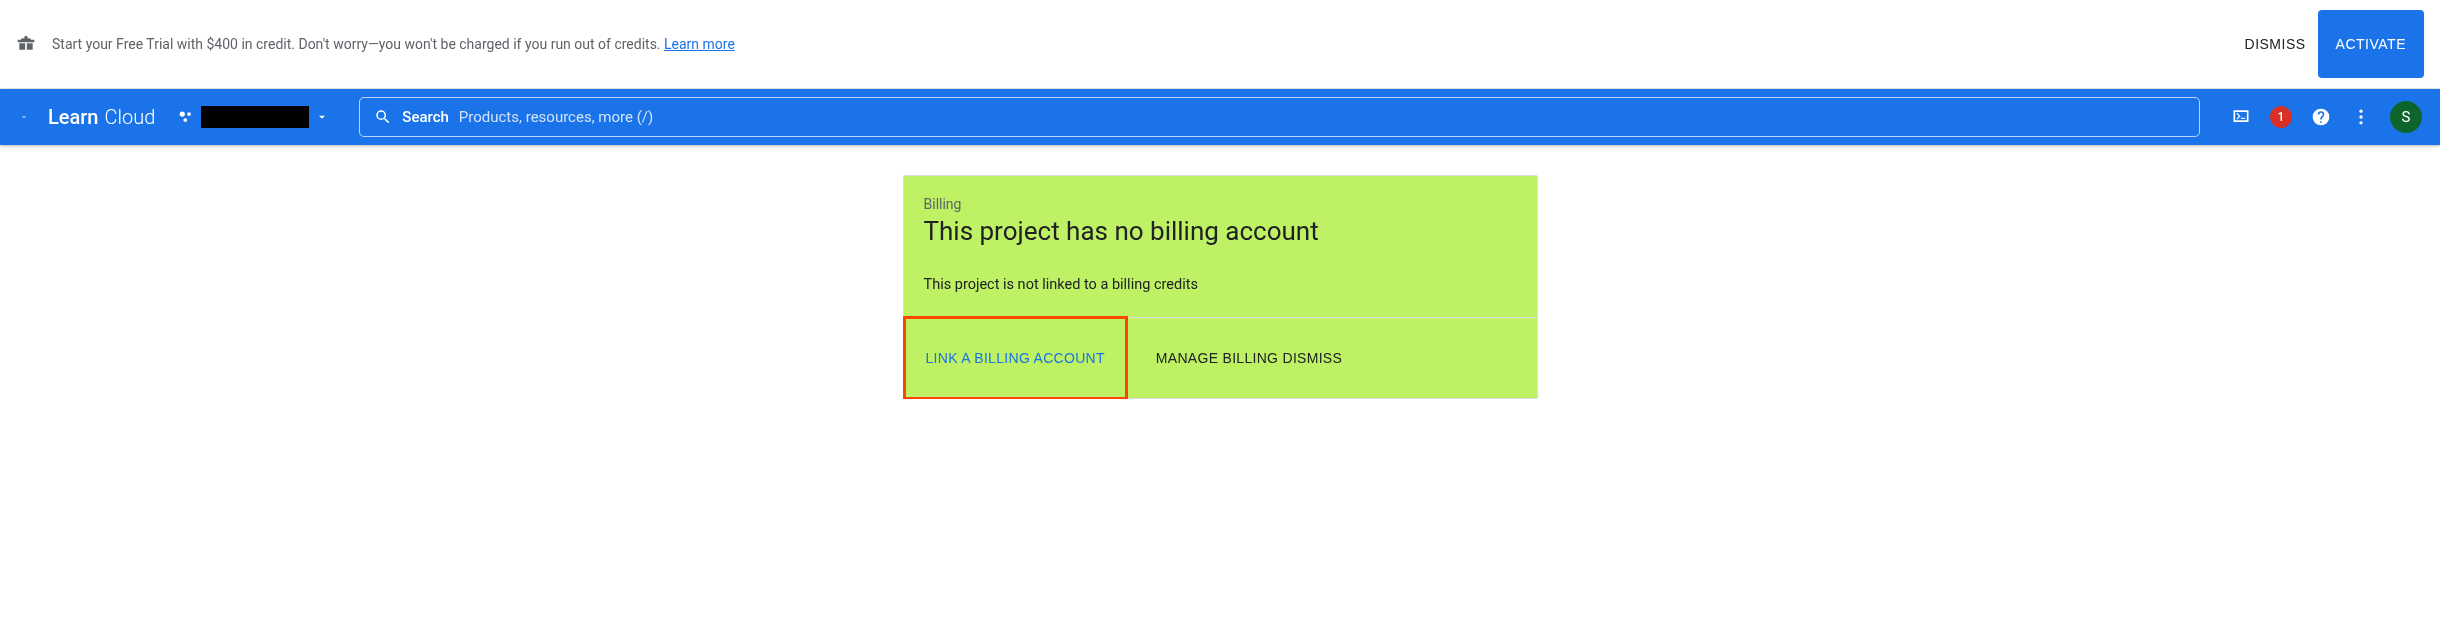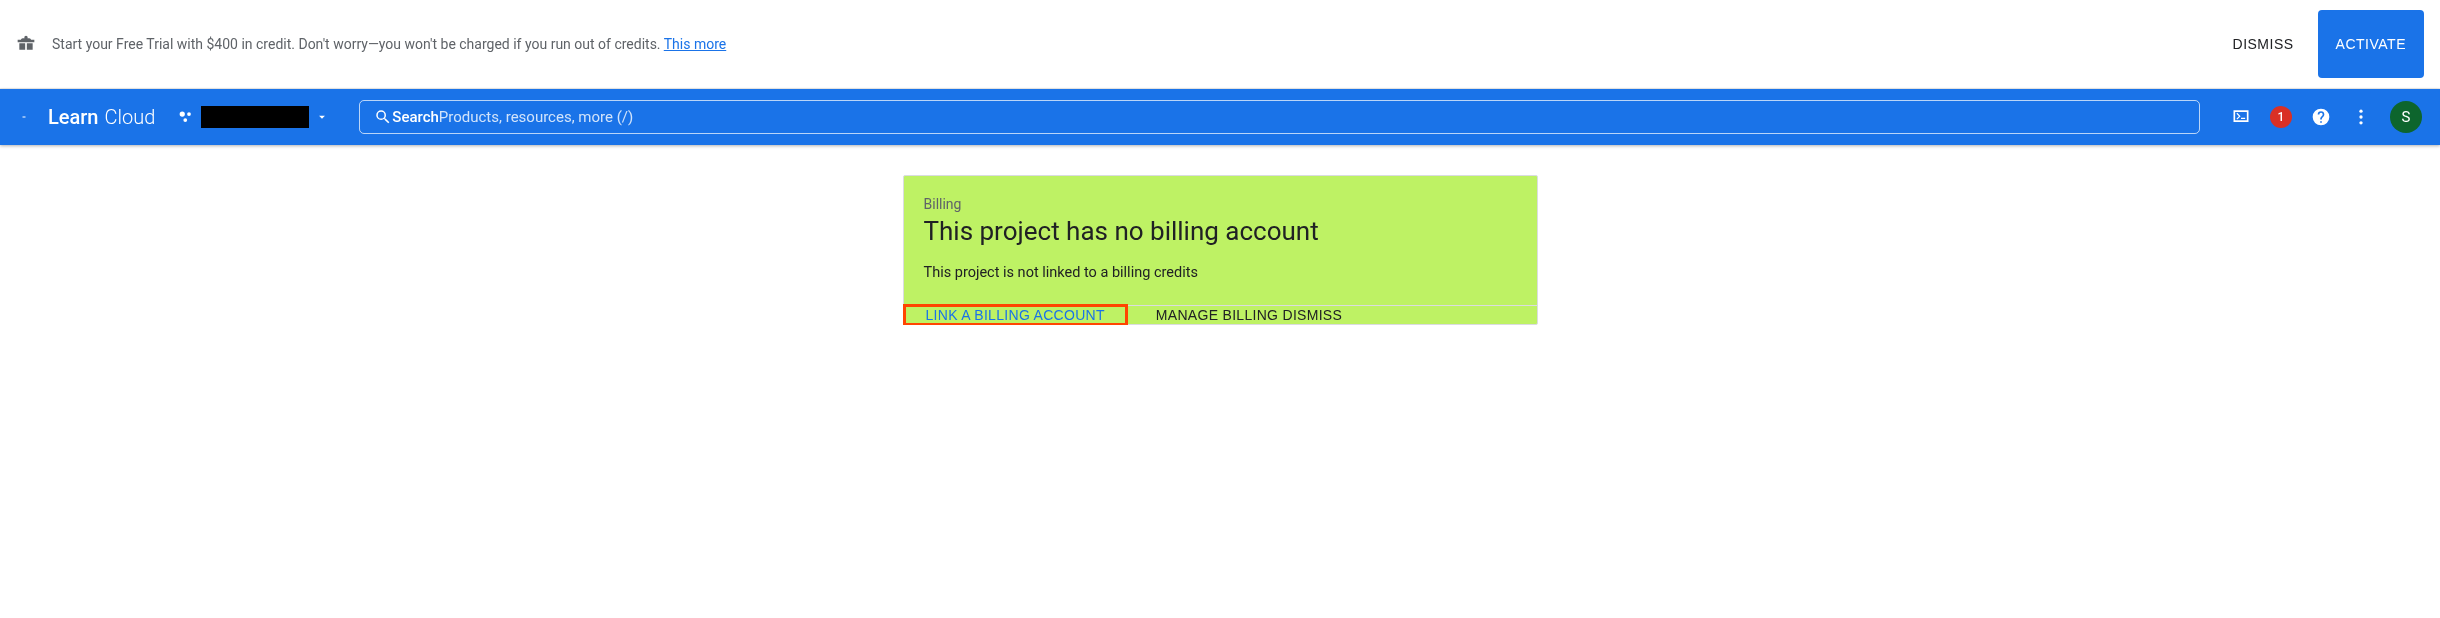--- a/index.html
+++ b/index.html
@@ -3,69 +3,69 @@
   <meta charset="utf-8">
   <style>
     * { margin: 0; padding: 0; box-sizing: border-box; }
     body { font-family: 'Google Sans', Roboto, Arial, sans-serif; background: #fff; color: #202124; }
 
     
     .promo-banner { display: flex; align-items: center; padding: 10px 16px; border-bottom: 1px solid #eee; }
     .gift-icon { width: 20px; height: 20px; margin-right: 16px; color: #5f6368; flex-shrink: 0; }
     .promo-text { font-size: 14px; color: #5f6368; flex: 1; }
     .promo-link { color: #1a73e8; text-decoration: underline; cursor: pointer; }
-    .promo-actions { display: flex; align-items: center; gap: 12px; margin-left: auto; }
+    .promo-actions { display: flex; align-items: center; margin-left: auto; }
     .dismiss-btn { background: none; border: none; font-size: 14px; font-weight: 500; letter-spacing: 0.5px; color: #202124; cursor: pointer; padding: 8px 12px; }
     .activate-btn { background: #1a73e8; border: none; color: #fff; font-size: 14px; font-weight: 500; letter-spacing: 0.5px; padding: 26px 18px; border-radius: 4px; cursor: pointer; }
 
     
     .top-bar { display: flex; align-items: center; background: #1a73e8; color: #fff; height: 56px; padding: 0 12px; gap: 12px; box-shadow: 0 1px 3px rgba(0,0,0,0.3); }
     .hamburger { width: 24px; height: 24px; cursor: pointer; display: flex; align-items: center; justify-content: center; padding: 10px; }
     .logo { display: flex; align-items: center; gap: 6px; font-size: 20px; cursor: pointer; }
     .logo-bold { font-weight: 500; }
     .logo-light { font-weight: 300; }
     .project-selector { display: flex; align-items: center; gap: 6px; cursor: pointer; margin-left: 10px; }
     .proj-dots { width: 18px; height: 18px; }
     .project-name { background: #000; min-width: 108px; height: 22px; display: inline-block; }
 
     .search-wrapper { flex: 1; margin: 0 18px; position: relative; }
-    .search-box { display: flex; align-items: center; width: 100%; height: 34px; border: 1px solid rgba(255,255,255,0.7); border-radius: 5px; padding: 0 14px; cursor: text; }
+    .search-box { display: flex; align-items: center; width: 100%; height: 40px; border: 1px solid rgba(255,255,255,0.7); border-radius: 5px; padding: 0 14px; gap: 10px; cursor: text; }
     .search-label { color: #fff; font-weight: 500; font-size: 15px; }
     .search-placeholder { color: rgba(255,255,255,0.8); font-size: 15px; }
 
     .right-icons { display: flex; align-items: center; gap: 18px; margin-right: 6px; }
     .ri { width: 22px; height: 22px; cursor: pointer; display: flex; align-items: center; justify-content: center; }
     .notif-badge { background: #d93025; color: #fff; border-radius: 50%; width: 22px; height: 22px; font-size: 12px; font-weight: 500; display: flex; align-items: center; justify-content: center; }
     .avatar { width: 32px; height: 32px; border-radius: 50%; background: #0d652d; color: #fff; font-size: 15px; display: flex; align-items: center; justify-content: center; cursor: pointer; }
 
     
     .page-content { display: flex; justify-content: center; padding-top: 30px; }
     .card { width: 635px; border: 1px solid #dadce0; border-radius: 2px; background: #bef264; }
     .card-body { padding: 20px 20px 24px 20px; }
     .card-breadcrumb { font-size: 14px; color: #5f6368; margin-bottom: 4px; }
-    .card-title { font-size: 26px; color: #202124; font-weight: 400; margin-bottom: 18px; }
+    .card-title { font-size: 26px; color: #202124; font-weight: 400; margin-bottom: 30px; }
     .card-desc { font-size: 14.5px; color: #202124; }
     .card-actions { border-top: 1px solid #dadce0; display: flex; }
-    .action-btn { background: none; border: none; font-size: 14px; font-weight: 500; letter-spacing: 0.3px; padding: 0 20px; cursor: pointer; }
+    .action-btn { background: none; border: none; font-size: 14px; font-weight: 500; letter-spacing: 0.3px; padding: 31px 20px; cursor: pointer; }
     .action-primary { color: #1a73e8; border: 3px solid #ff4500; margin: -2px 8px -2px -1px; }
     .action-secondary { color: #202124; }
 
     svg { display: block; }
   </style>
 </head>
 <body>
 
 <div class="promo-banner">
   <span class="gift-icon">
     <svg viewBox="0 0 24 24" width="20" height="20" fill="#5f6368">
         <path d="M4 11v8h7v-8H4zm9 0v8h7v-8h-7zM2 7h20v3H2V7zm10-5c1.1 0 2 .9 2 2 0 .35-.1.7-.25 1H16c1.1 0 2 .9 2 2H6c0-1.1.9-2 2-2h2.25C10.1 4.7 10 4.35 10 4c0-1.1.9-2 2-2z"></path>
       </svg>
   </span>
   <span class="promo-text">
-    <span>Start your Free Trial with $400 in credit. Don't worry—you won't be charged if you run out of credits. </span><a class="promo-link">This more</a>
+    <span>Start your Free Trial with $400 in credit. Don't worry—you won't be charged if you run out of credits. </span><a class="promo-link">Learn more</a>
   </span>
   <div class="promo-actions">
     <button class="dismiss-btn">DISMISS</button>
     <button class="activate-btn">ACTIVATE</button>
   </div>
 </div>
 
 <div class="top-bar">
   <div class="hamburger">
     <svg viewBox="0 0 24 24" width="24" height="24" fill="#fff">

